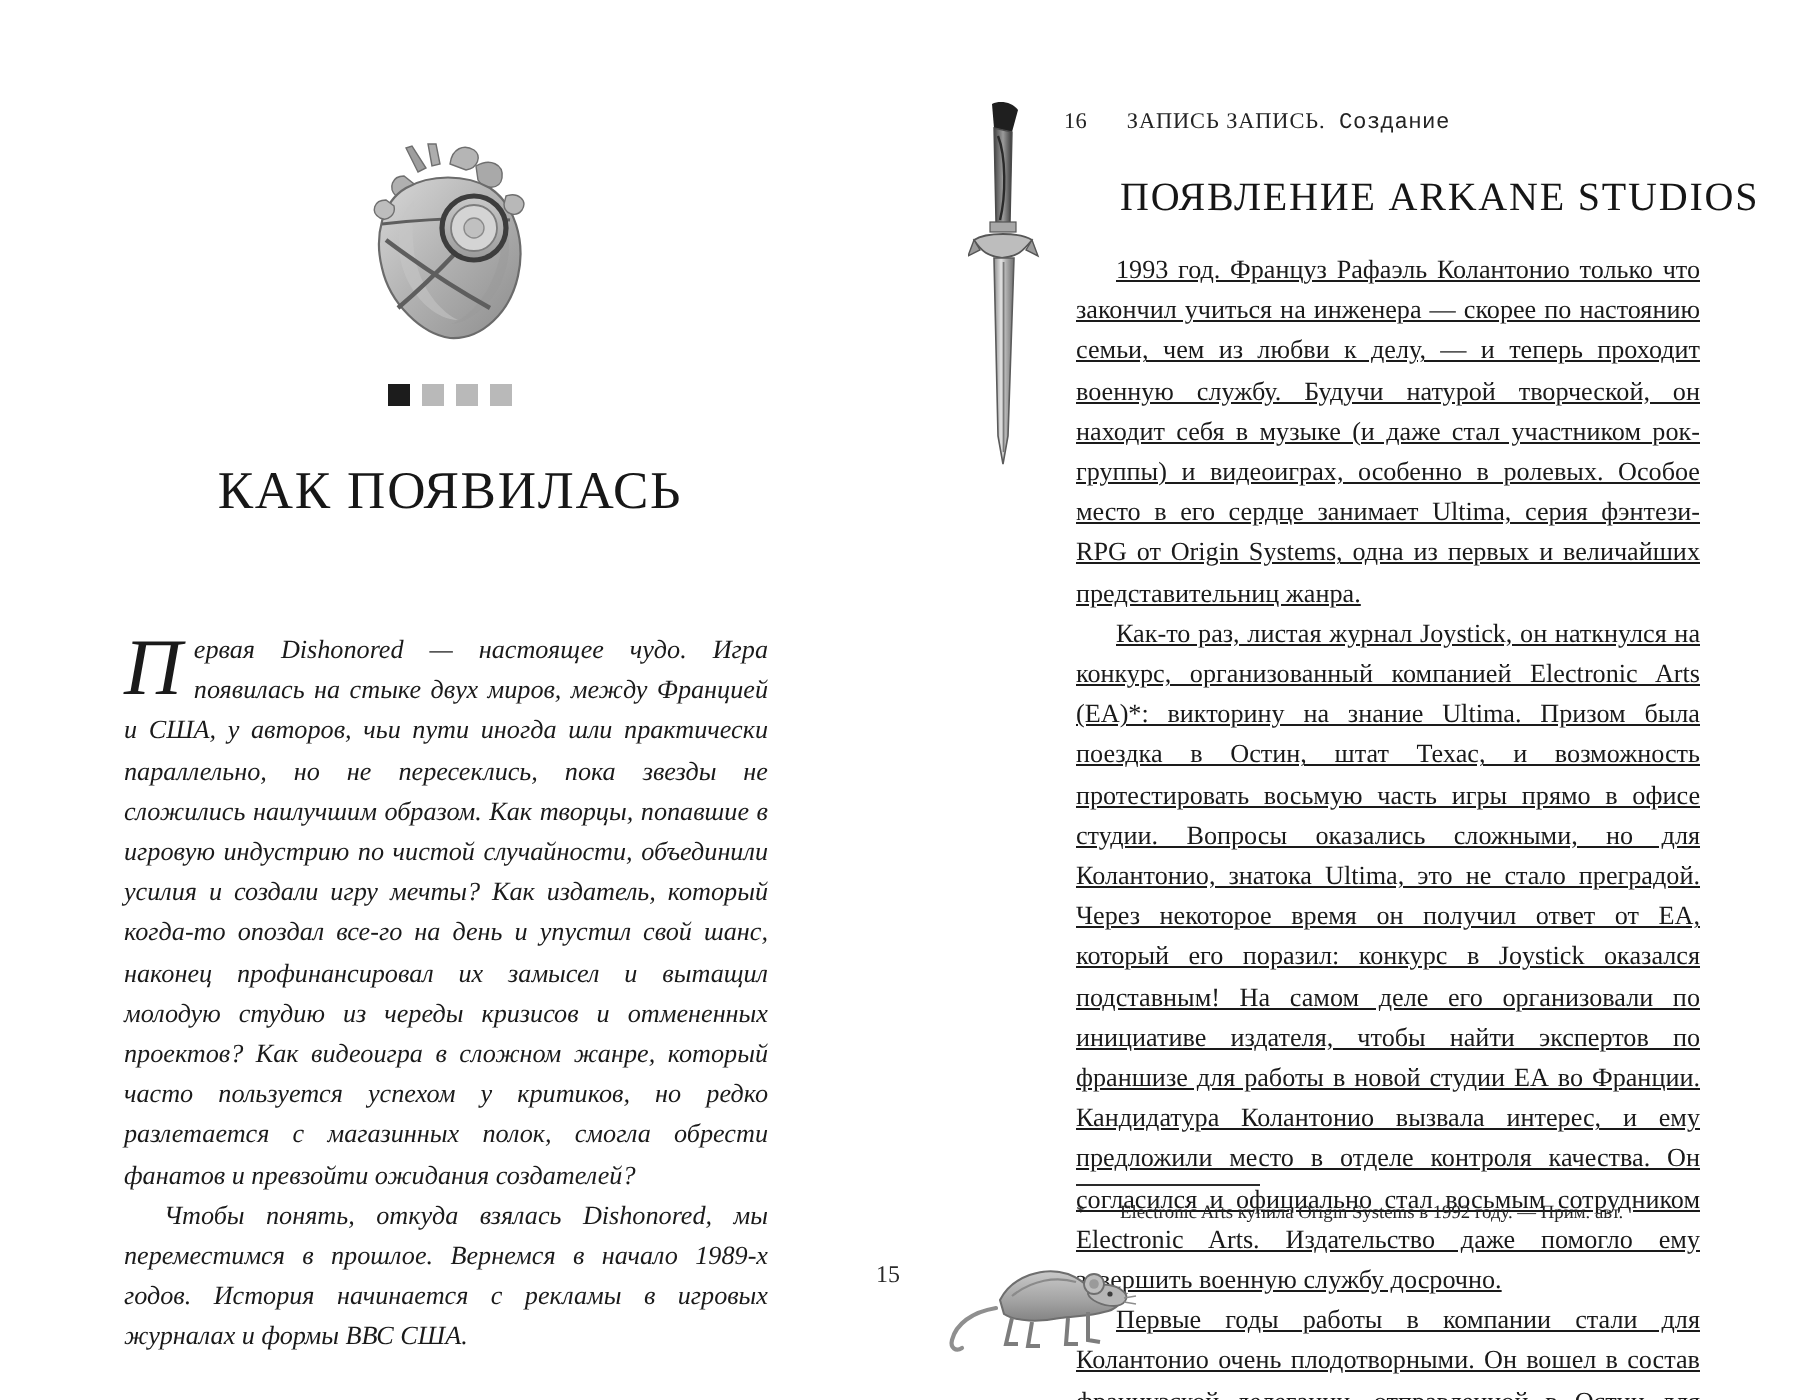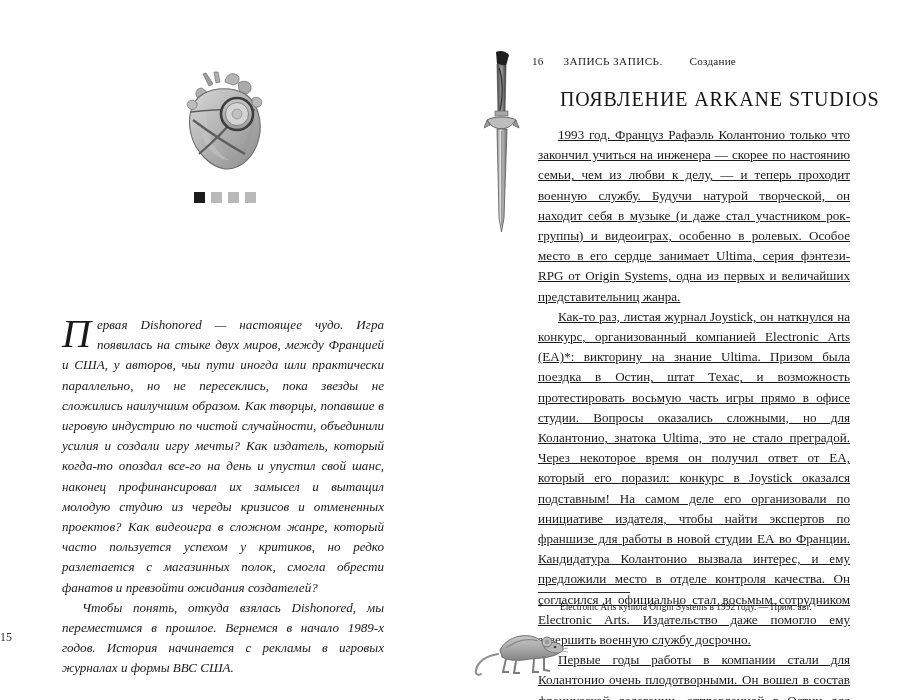--- a/index.html
+++ b/index.html
@@ -98,21 +98,21 @@
     font-size: 40px;
     line-height: 34px;
     padding: 2px 6px 0 0;
     font-weight: normal;
   }
   .page-folio-left {
     position: absolute;
     left: 0;
     right: 0;
     top: 630px;
-    text-align: left;
+    text-align: right;
     font-size: 12px;
     color: #2b2b2b;
   }
 
   
   .right-page .running-head {
     position: absolute;
     left: 82px;
     top: 55px;
     font-size: 11.2px;
@@ -120,22 +120,23 @@
     white-space: nowrap;
   }
   .running-head .folio {
     margin-right: 17px;
     letter-spacing: 0.2px;
   }
   .running-head .rh-part {
     letter-spacing: 0.45px;
   }
   .running-head .rh-sub {
-    margin-left: 24px;
+    margin-left: 4px;
     letter-spacing: 0.2px;
+    font-family: Liberation Mono, monospace;
   }
 
   .dagger-art {
     position: absolute;
     left: 34px;
     top: 50px;
     width: 36px;
     height: 186px;
   }
 
@@ -245,20 +246,21 @@
       </svg>
 
       <div class="square-rule">
         <i class="sq-dark"></i>
         <i class="sq-light"></i>
         <i class="sq-light"></i>
         <i class="sq-light"></i>
       </div>
 
       <h1 class="chapter-title">
+        <span class="title-line-1">КАК ПОЯВИЛАСЬ</span>
       </h1>
     </div>
 
     <div class="left-body">
       <p class="first">Первая Dishonored — настоящее чудо. Игра появилась на стыке двух миров, между Францией и США, у авторов, чьи пути иногда шли практически параллельно, но не пересеклись, пока звезды не сложились наилучшим образом. Как творцы, попавшие в игровую индустрию по чистой случайности, объединили усилия и создали игру мечты? Как издатель, который когда-то опоздал все-го на день и упустил свой шанс, наконец профинансировал их замысел и вытащил молодую студию из череды кризисов и отмененных проектов? Как видеоигра в сложном жанре, который часто пользуется успехом у критиков, но редко разлетается с магазинных полок, смогла обрести фанатов и превзойти ожидания создателей?</p>
       <p>Чтобы понять, откуда взялась Dishonored, мы переместимся в прошлое. Вернемся в начало 1989-х годов. История начинается с рекламы в игровых журналах и формы ВВС США.</p>
     </div>
 
     <div class="page-folio-left">15</div>
   </div>

